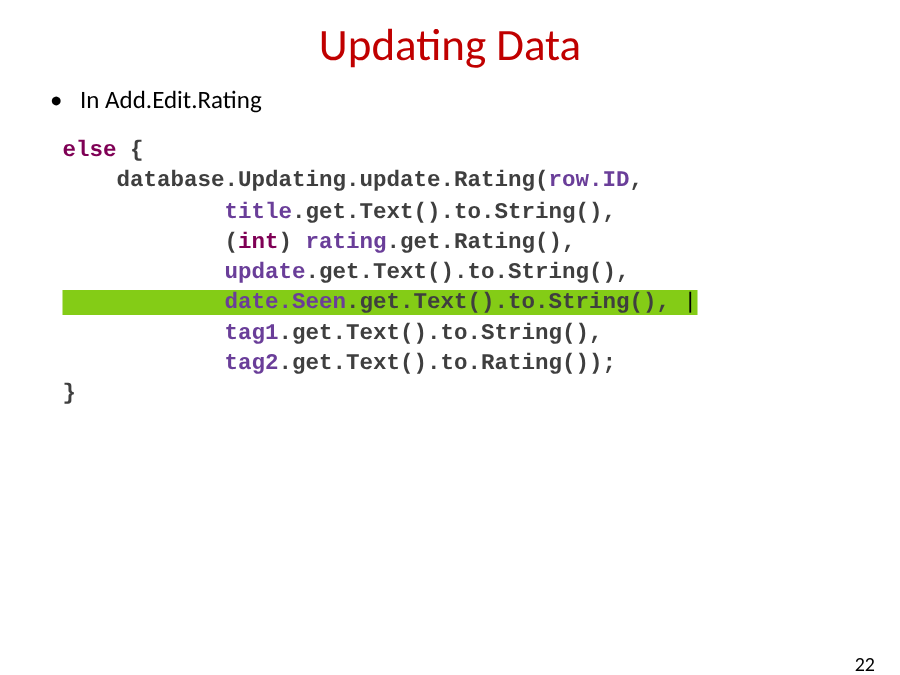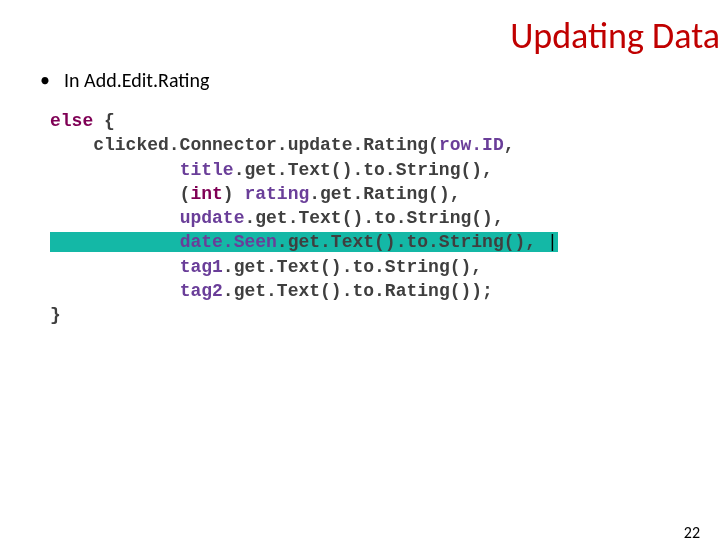--- a/index.html
+++ b/index.html
@@ -13,21 +13,21 @@
     position: relative;
     overflow: hidden;
   }
   .slide {
     width: 720px;
     height: 540px;
     position: relative;
     box-sizing: border-box;
   }
   .title {
-    text-align: right;
+    text-align: center;
     font-size: 36px;
     color: #c00000;
     font-weight: 400;
     margin-top: 14px;
     margin-bottom: 10px;
   }
   .bullets {
     margin: 0 0 10px 40px;
     padding: 0;
     list-style: none;
@@ -53,21 +53,21 @@
     margin-left: 50px;
     margin-right: 30px;
     margin-top: 16px;
     white-space: pre;
     position: relative;
   }
   .kw { color: #7f0055; font-weight: bold; }      
   .id { color: #3f3f3f; }                          
   .var { color: #6a3e99; }                         
   .hl-line {
-    background: #14b8a6;
+    background: #84cc16;
   }
   .cursor {
     color: #000;
     font-weight: normal;
   }
   .page-num {
     position: absolute;
     right: 20px;
     bottom: 12px;
     font-size: 16px;
@@ -79,21 +79,21 @@
 
 <div class="slide">
 
   <div class="title">Updating Data</div>
 
   <ul class="bullets">
     <li>In Add.Edit.Rating</li>
   </ul>
 
   <div class="code-block"><span class="kw">else</span><span class="id"> {</span>
-<span class="id">    clicked.Connector.update.Rating(</span><span class="var">row.ID</span><span class="id">,</span>
+<span class="id">    database.Updating.update.Rating(</span><span class="var">row.ID</span><span class="id">,</span>
 <span class="id">            </span><span class="var">title</span><span class="id">.get.Text().to.String(),</span>
 <span class="id">            (</span><span class="kw">int</span><span class="id">) </span><span class="var">rating</span><span class="id">.get.Rating(),</span>
 <span class="id">            </span><span class="var">update</span><span class="id">.get.Text().to.String(),</span>
 <span class="hl-line"><span class="id">            </span><span class="var">date.Seen</span><span class="id">.get.Text().to.String(), </span><span class="cursor">|</span></span>
 <span class="id">            </span><span class="var">tag1</span><span class="id">.get.Text().to.String(),</span>
 <span class="id">            </span><span class="var">tag2</span><span class="id">.get.Text().to.Rating());</span>
 <span class="id">}</span></div>
 
   <div class="page-num">22</div>
 

